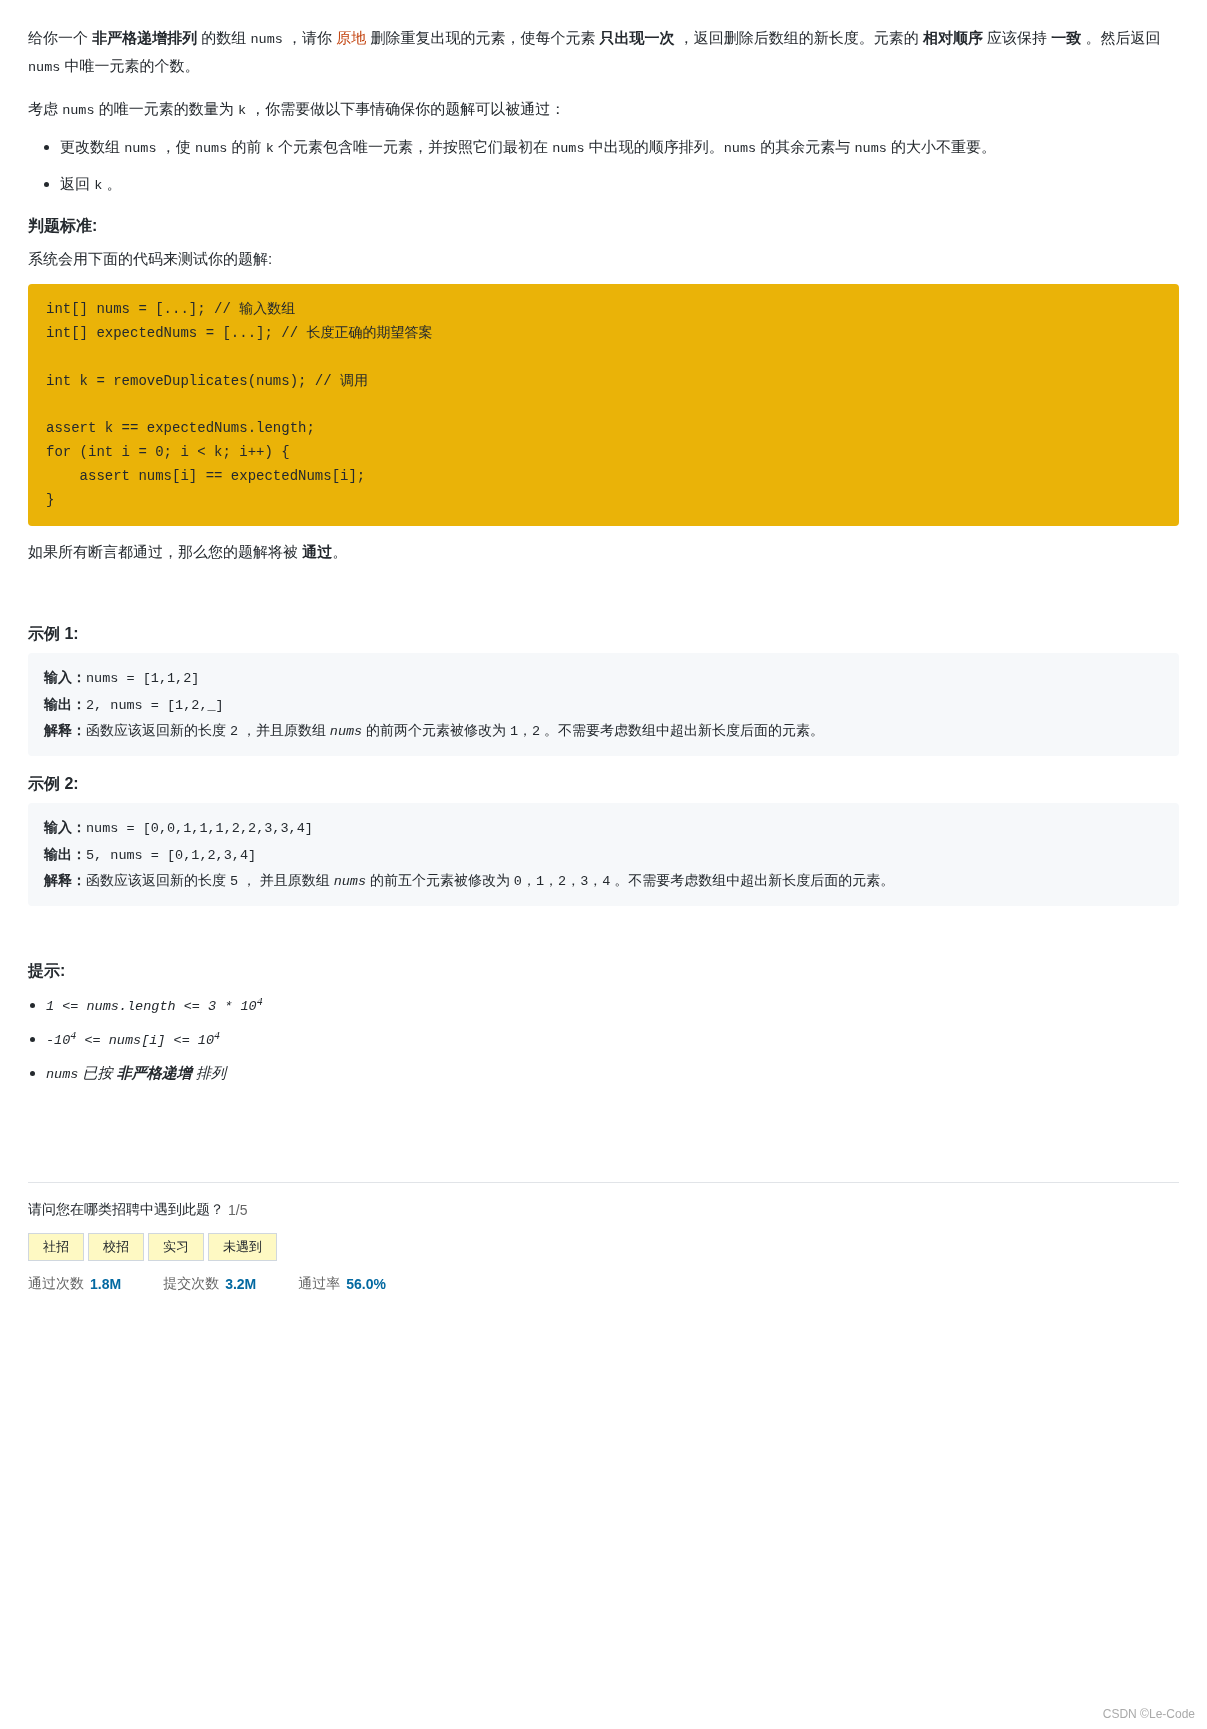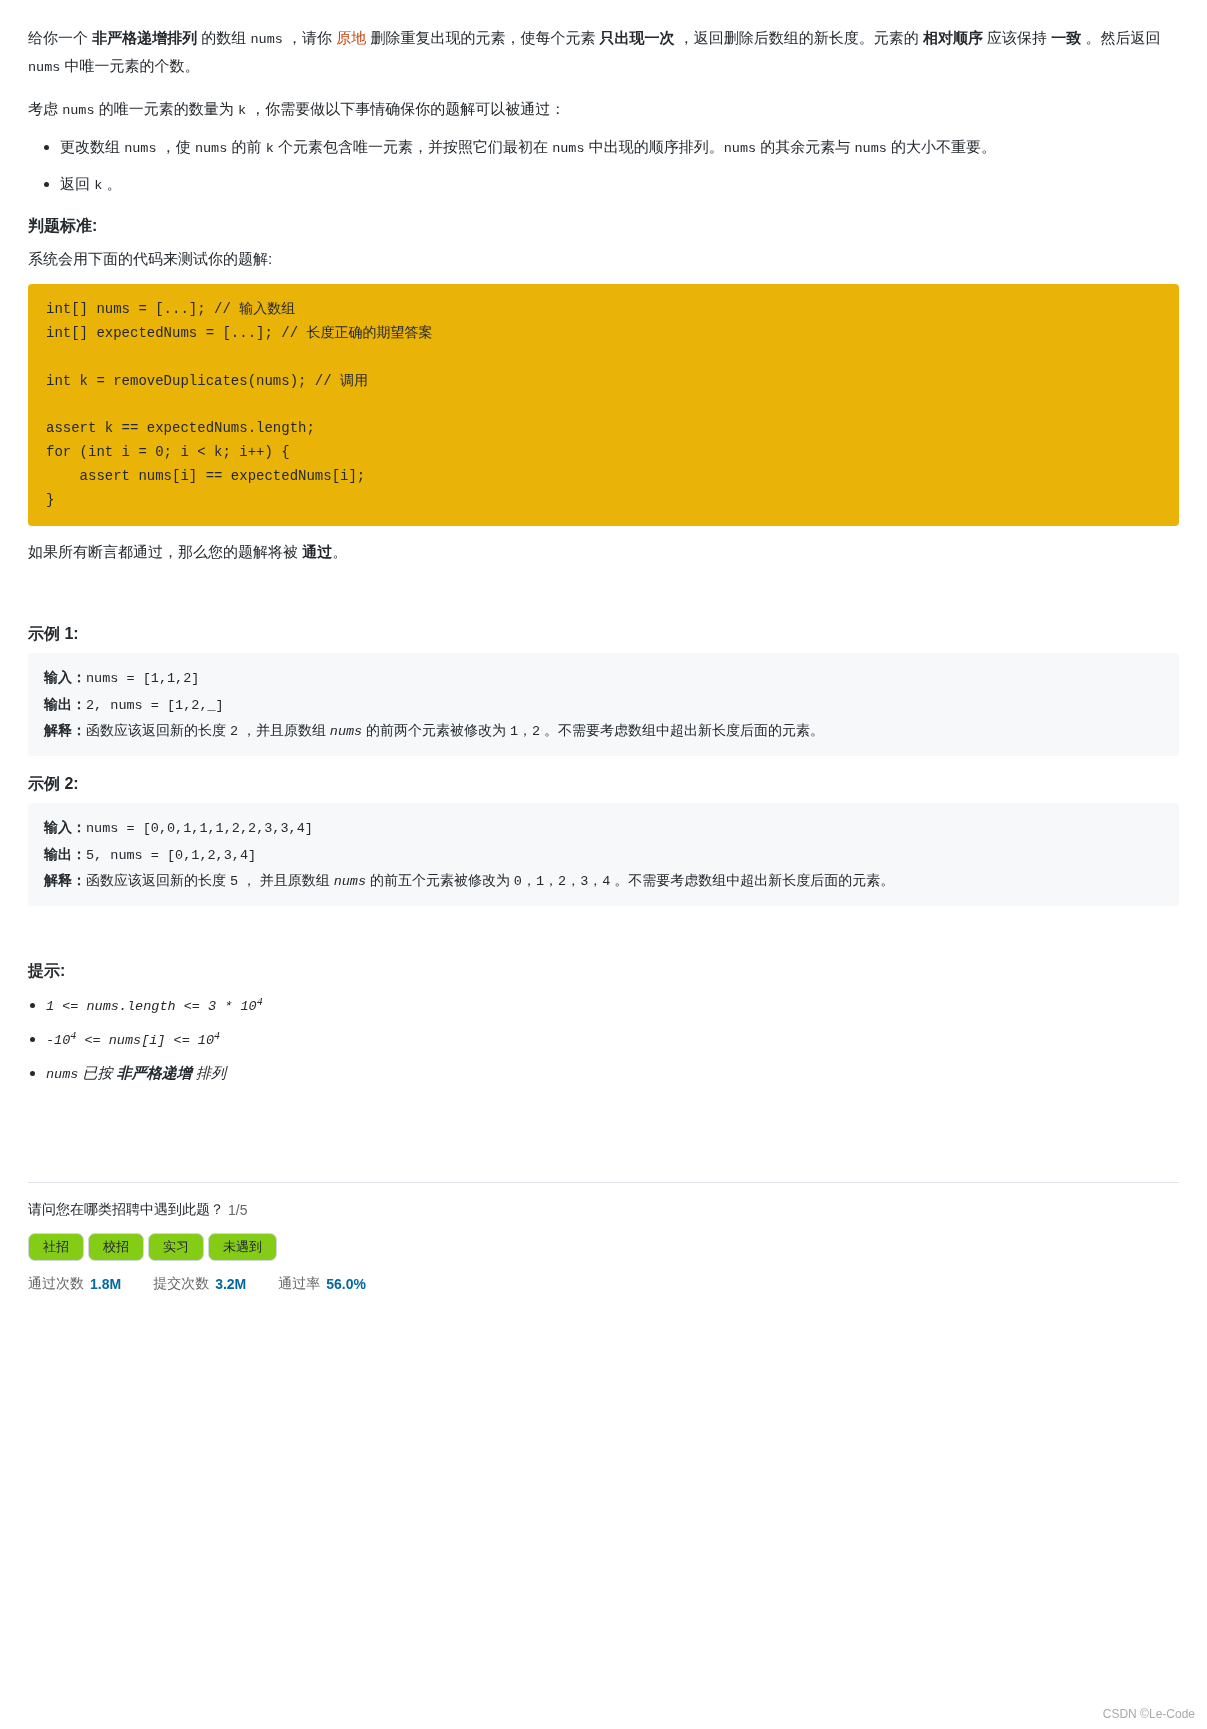--- a/index.html
+++ b/index.html
@@ -75,30 +75,30 @@
       display: flex;
       align-items: center;
       gap: 4px;
       margin-bottom: 14px;
       flex-wrap: wrap;
     }
     .survey-label { font-size: 14px; color: #24292e; }
     .survey-count { font-size: 14px; color: #666; }
     .tag-btn {
       border: 1px solid #d0d7de;
-      border-radius: 7px;
+      border-radius: 0;
       padding: 4px 14px;
       font-size: 13px;
-      background: #84cc16;
+      background: #fef9c3;
       cursor: pointer;
       color: #24292e;
     }
     .stats-row {
       display: flex;
-      gap: 32px;
+      gap: 42px;
       align-items: center;
       font-size: 14px;
       flex-wrap: wrap;
     }
     .stats-item { display: flex; gap: 6px; align-items: center; }
     .stats-label { color: #666; }
     .stats-value { font-weight: bold; color: #0369a1; }
     .footer-brand {
       position: fixed;
       bottom: 8px;

